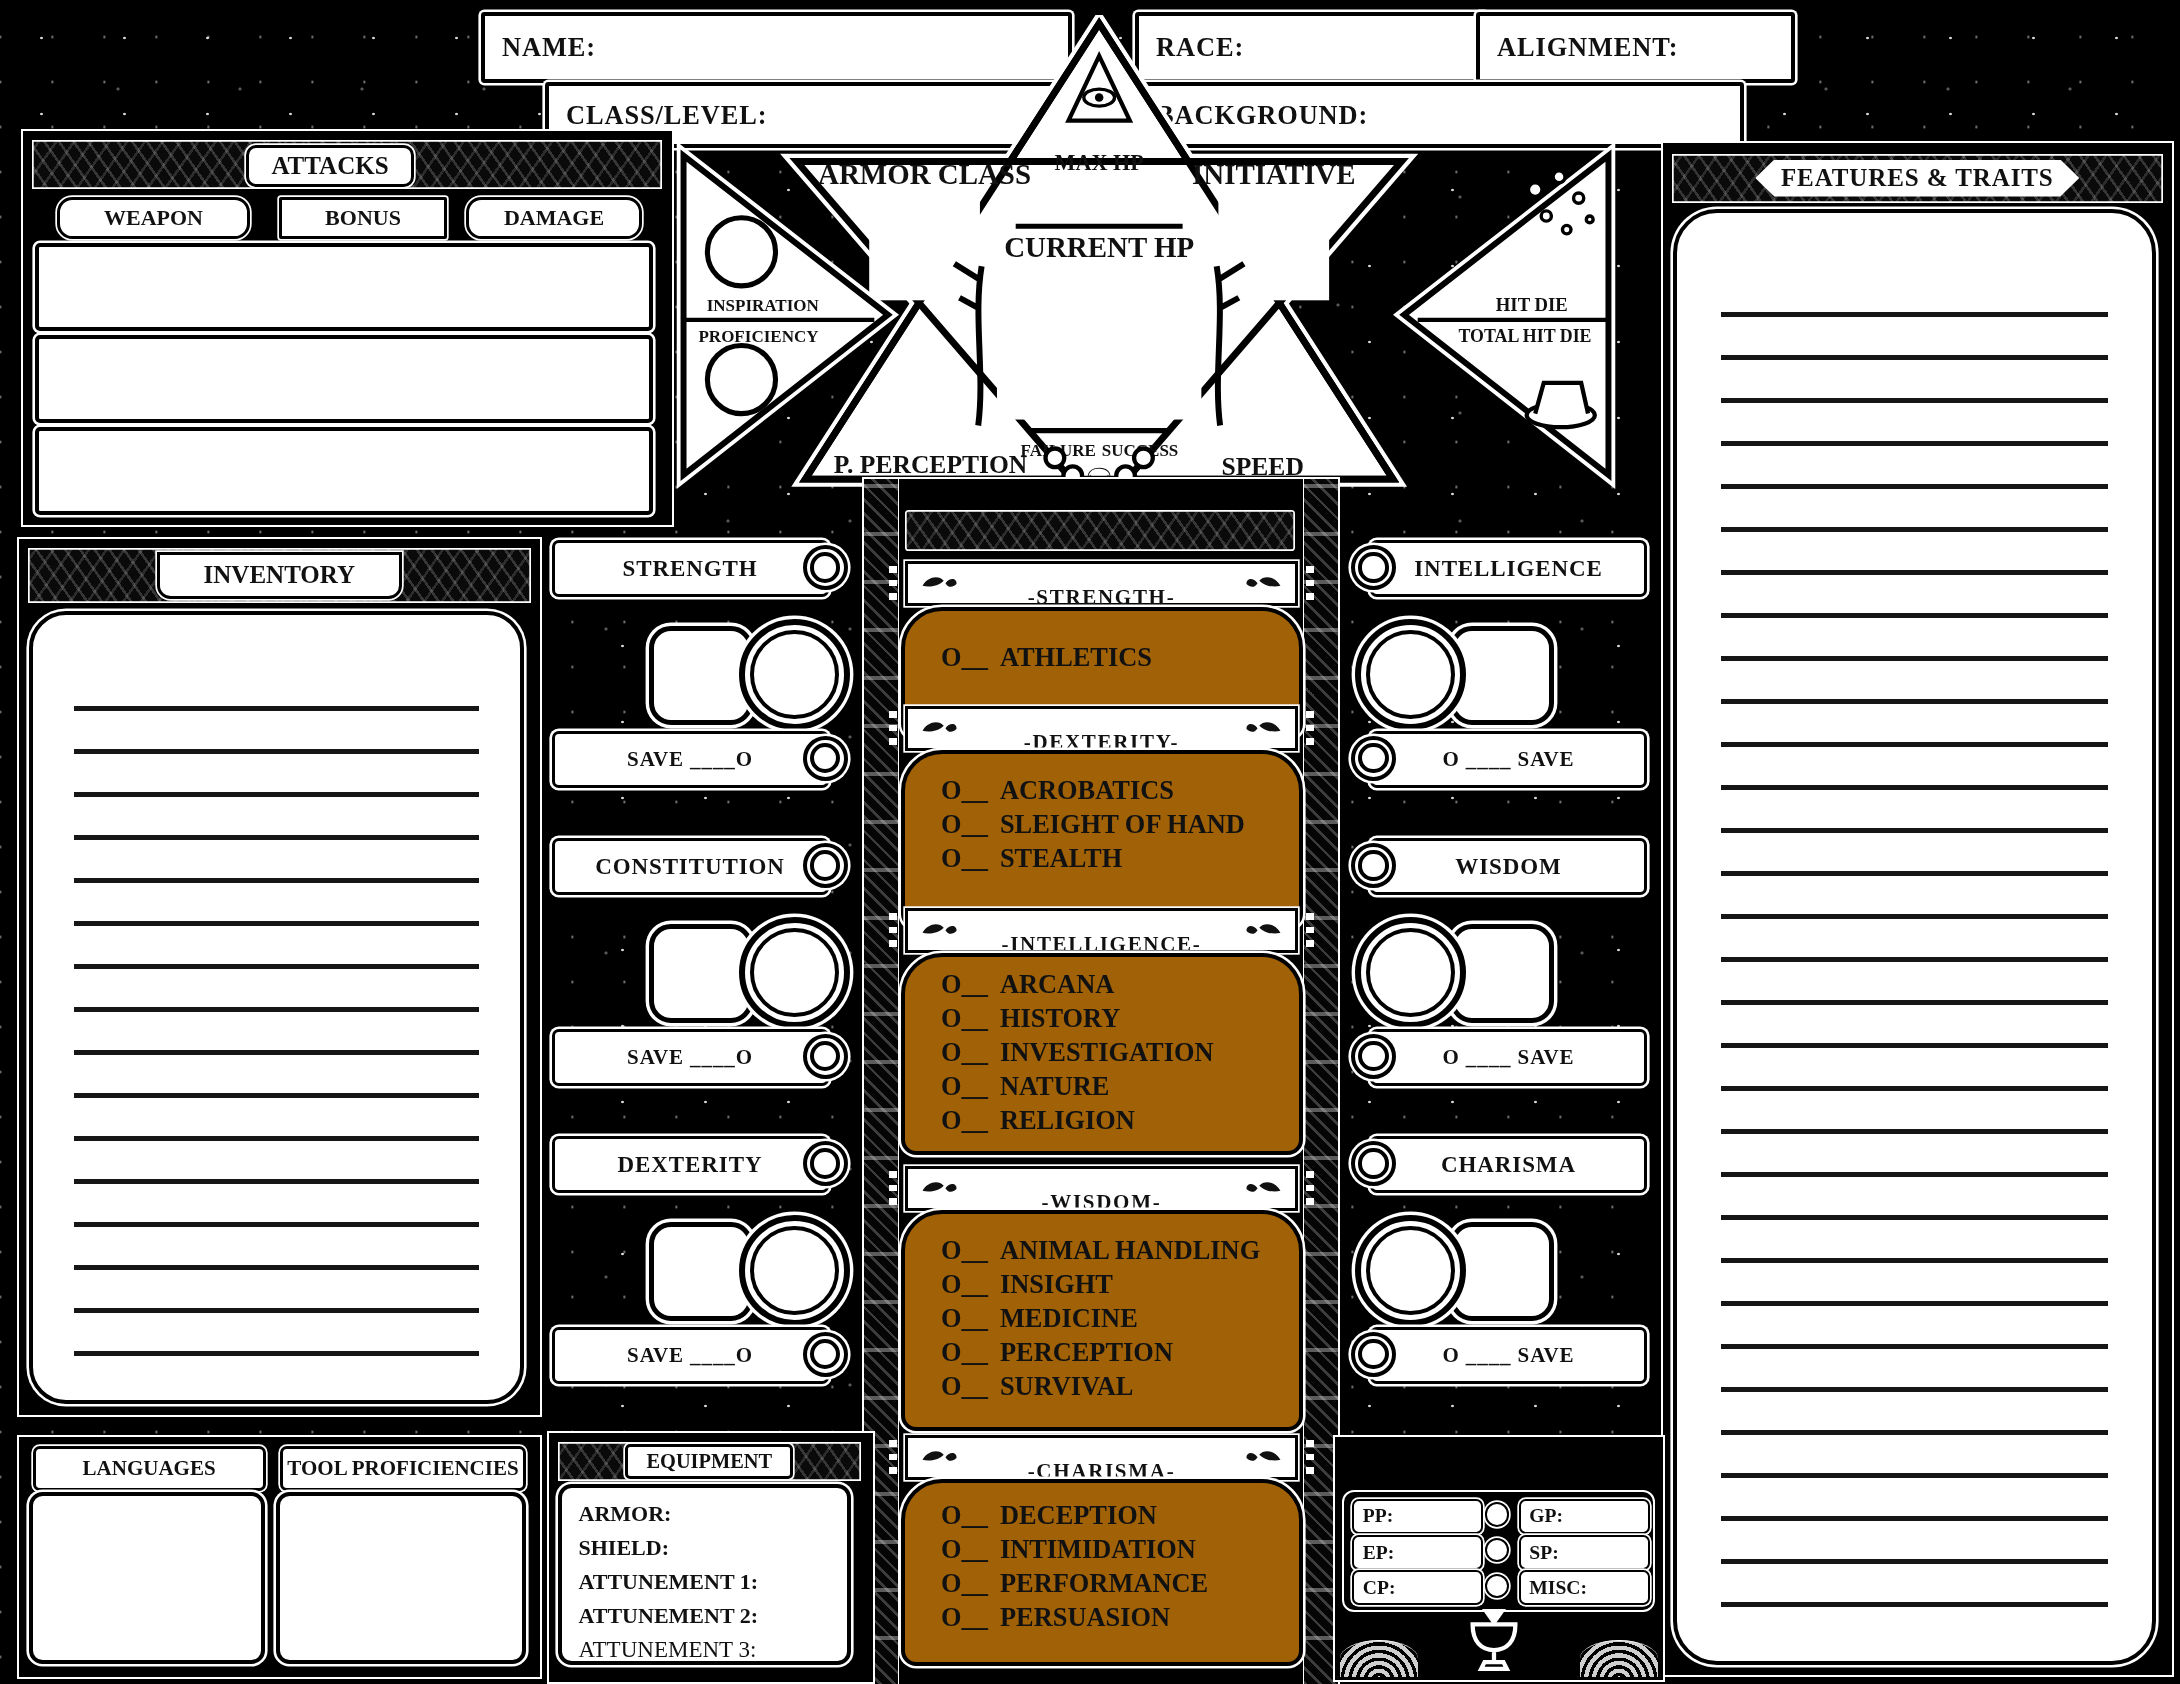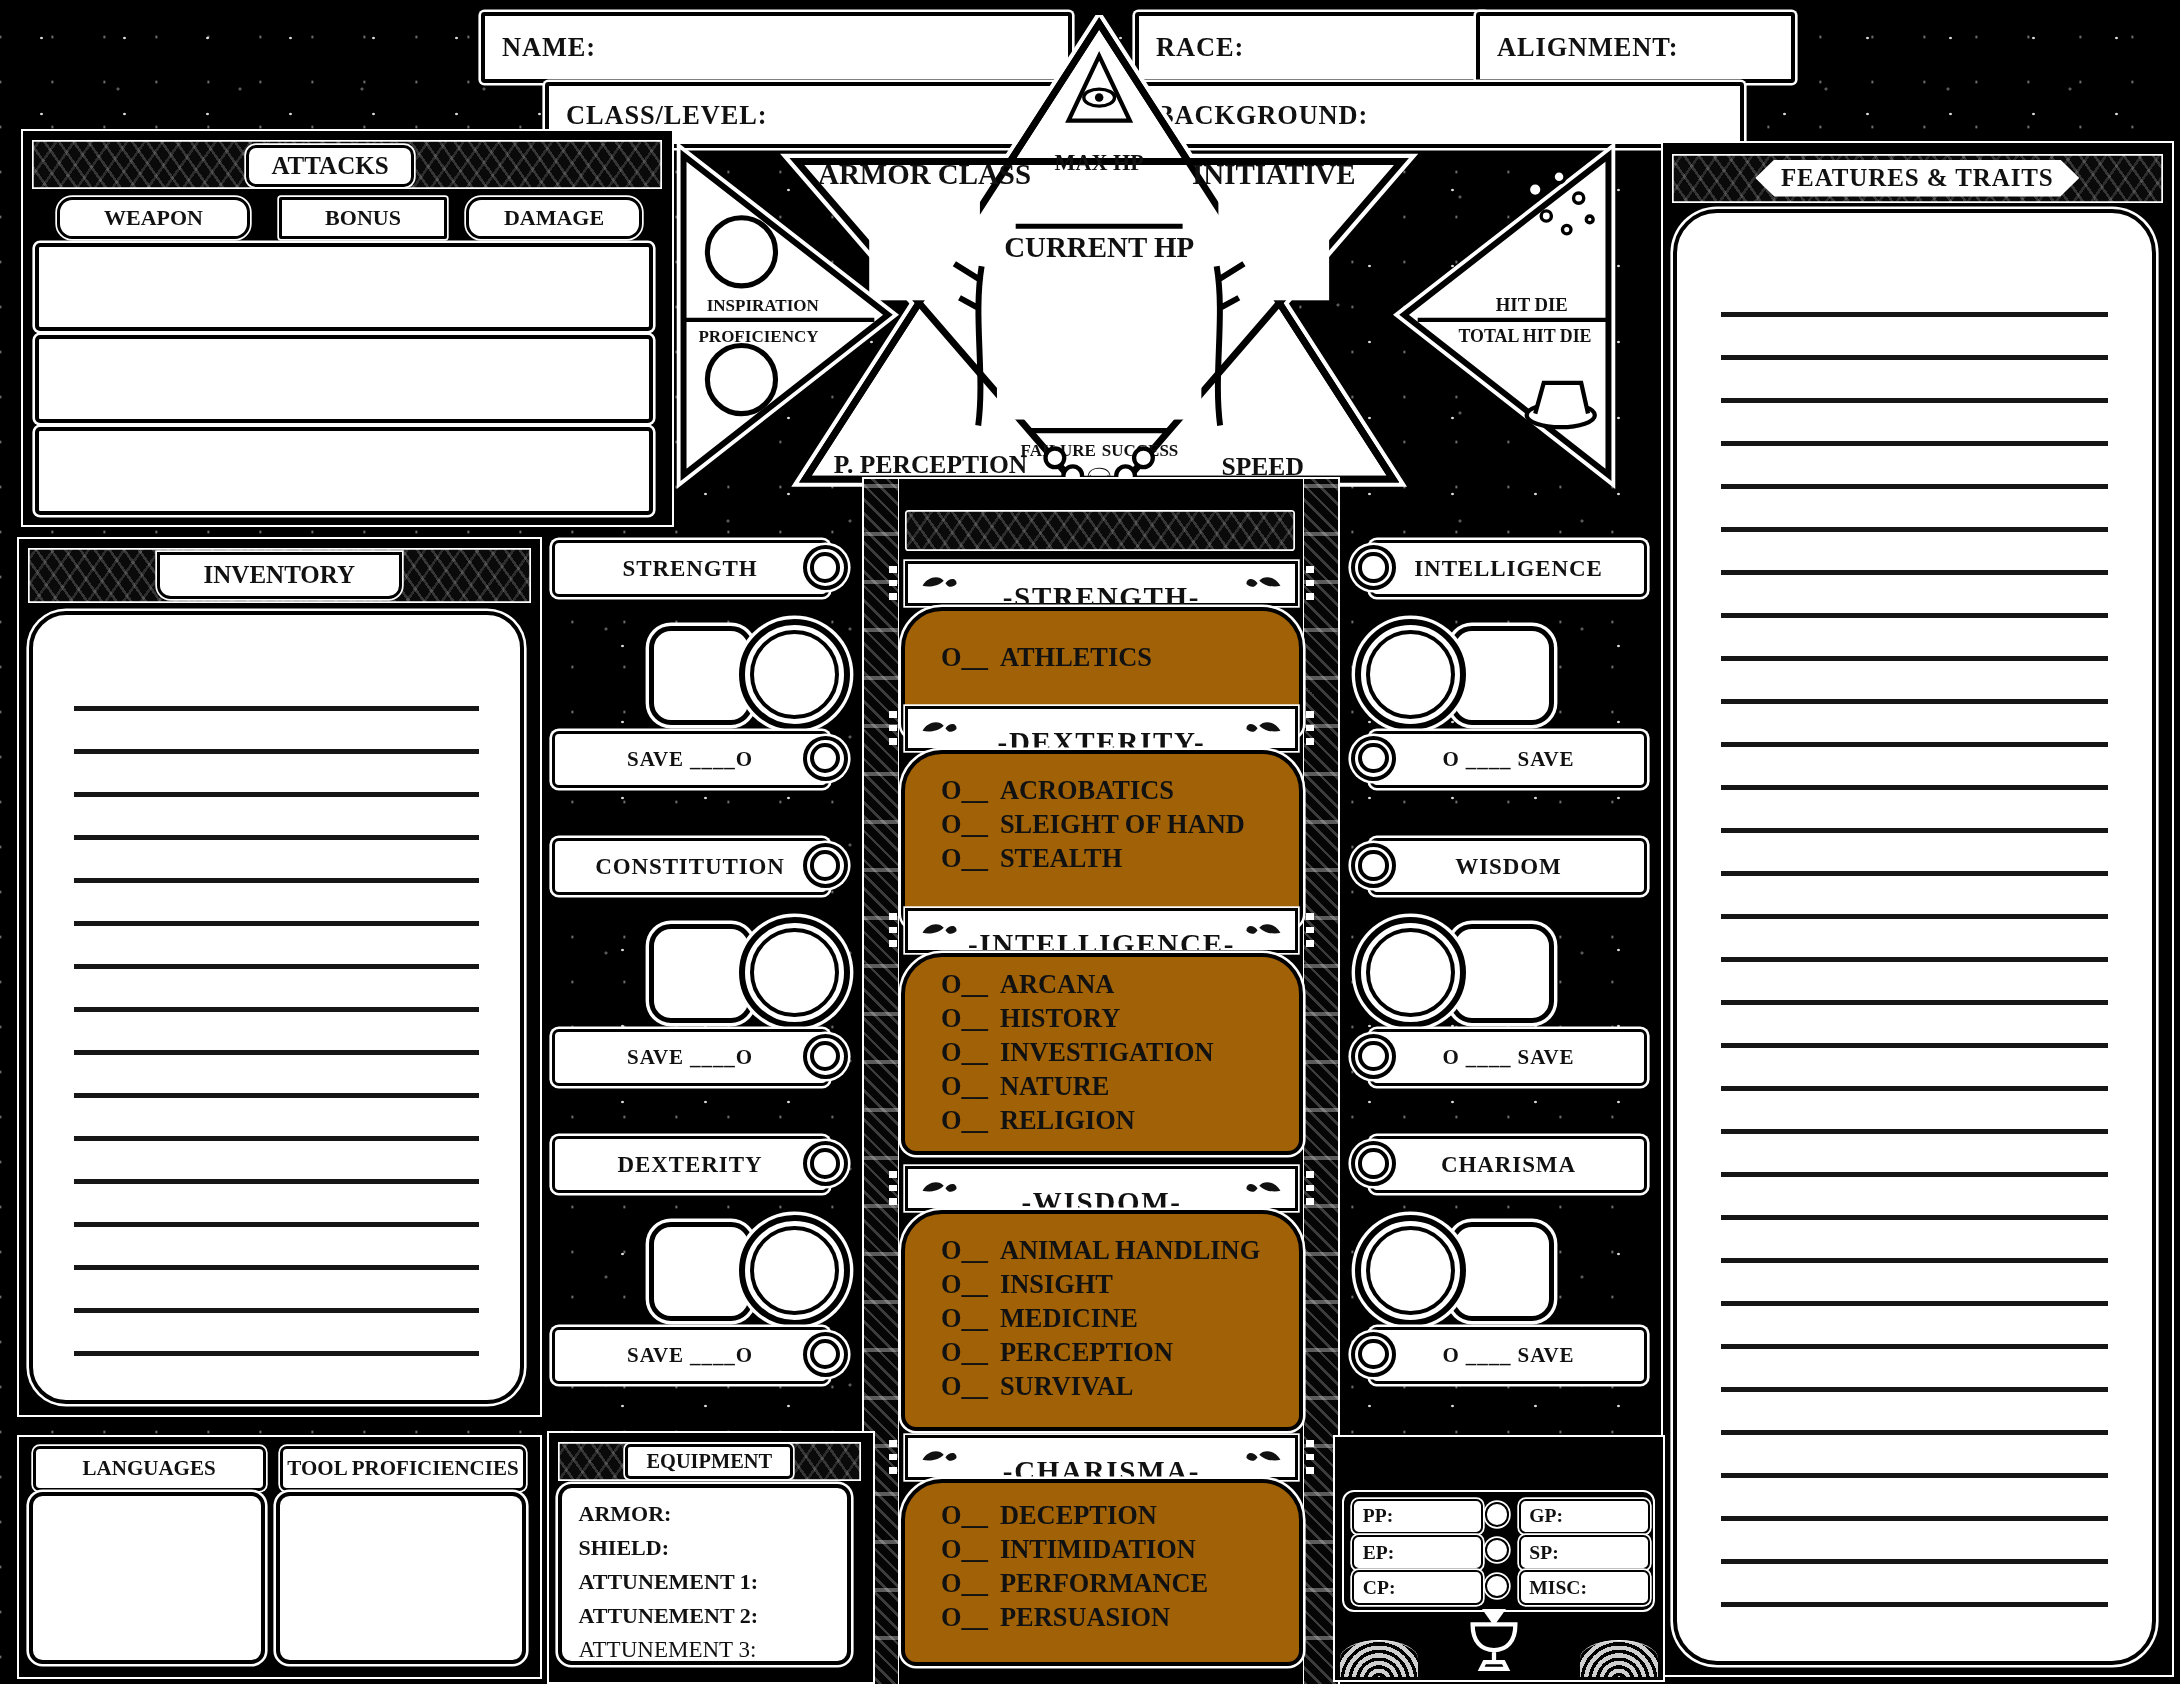--- a/index.html
+++ b/index.html
@@ -42,21 +42,21 @@
         display:flex; align-items:center; justify-content:center; height:51px; width:271px;}
   .abar .t{font-size:23px; font-weight:bold; letter-spacing:0.9px;}
   .dcirc{position:absolute; width:37px; height:37px; border-radius:50%; background:#fff; border:4.3px solid #000; box-shadow:0 0 0 2.6px #fff;}
   .dcirc::after{content:""; position:absolute; inset:3.4px; border:4.3px solid #000; border-radius:50%;}
   .score-rect{position:absolute; width:94px; height:89px; background:#fff; border:5.1px solid #000; border-radius:22px; box-shadow:0 0 0 3.4px #fff;}
   .score-circ{position:absolute; width:99px; height:99px; border-radius:50%; background:#fff; border:6px solid #000; box-shadow:0 0 0 3.4px #fff;}
   .score-circ::after{content:""; position:absolute; inset:5.1px; border:4.3px solid #000; border-radius:50%;}
   
   .skhead{position:absolute; left:41px; width:387px; height:39px; background:#fff; border:3.4px solid #000;
           box-shadow:0 0 0 1.7px #fff; display:flex; align-items:center; justify-content:center;}
-  .skhead .t{font-size:29px; font-weight:bold; letter-spacing:1.7px;margin-top:28px;}
+  .skhead .t{font-size:21px; font-weight:bold; letter-spacing:1.7px;margin-top:28px;}
   .skhead::before,.skhead::after{content:""; position:absolute; top:1.7px; bottom:1.7px; width:7.7px;
           background:repeating-linear-gradient(#fff 0 6.8px, transparent 6.8px 13.6px);}
   .skhead::before{left:-19px;} .skhead::after{right:-19px;}
   .skbox{position:absolute; left:37px; width:394px; background:#a16207; border:4.3px solid #000;
          box-shadow:0 0 0 2.6px #fff; border-radius:41px 41px 15.3px 15.3px;}
   .skrow{display:flex; align-items:baseline; gap:12px; padding-left:36px; font-size:26.4px; font-weight:bold; line-height:34px;}
   .ornstrip{position:absolute; top:0; bottom:0; width:34px;
     background:
       repeating-linear-gradient(0deg, transparent 0 44px, rgba(255,255,255,.35) 44px 48px),
       repeating-linear-gradient(45deg, rgba(255,255,255,.22) 0 2.6px, transparent 2.6px 10.2px),

